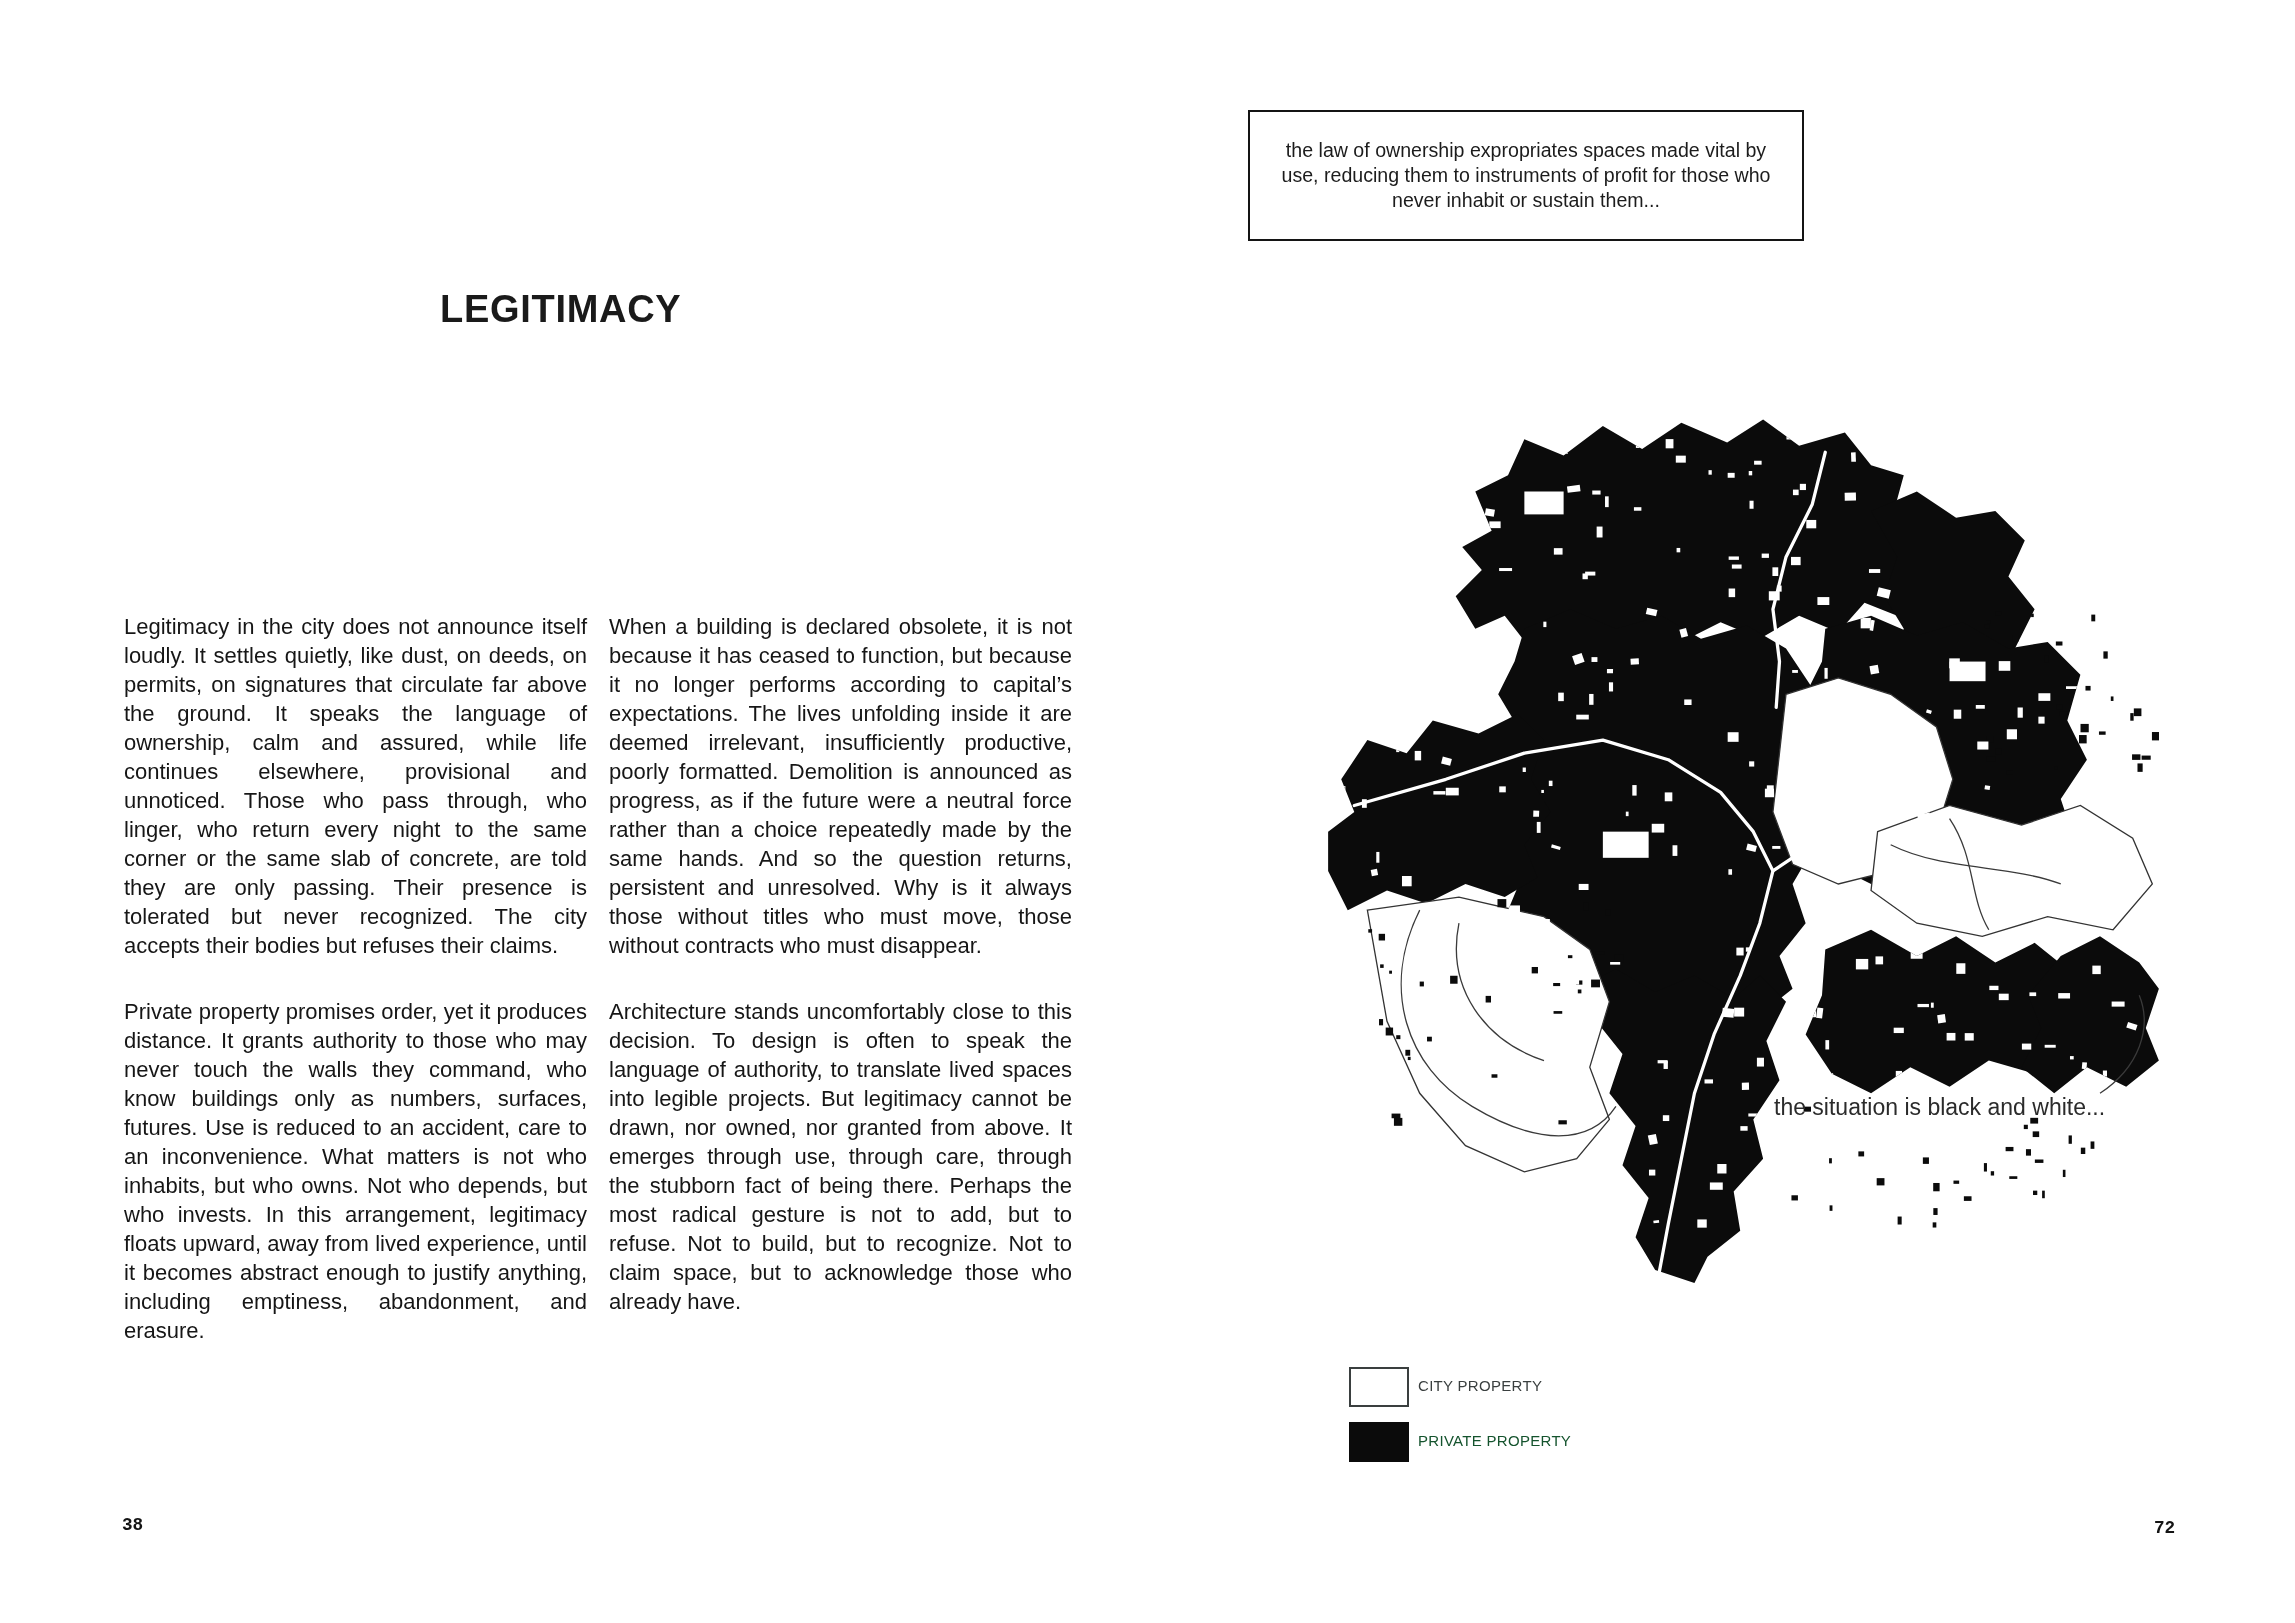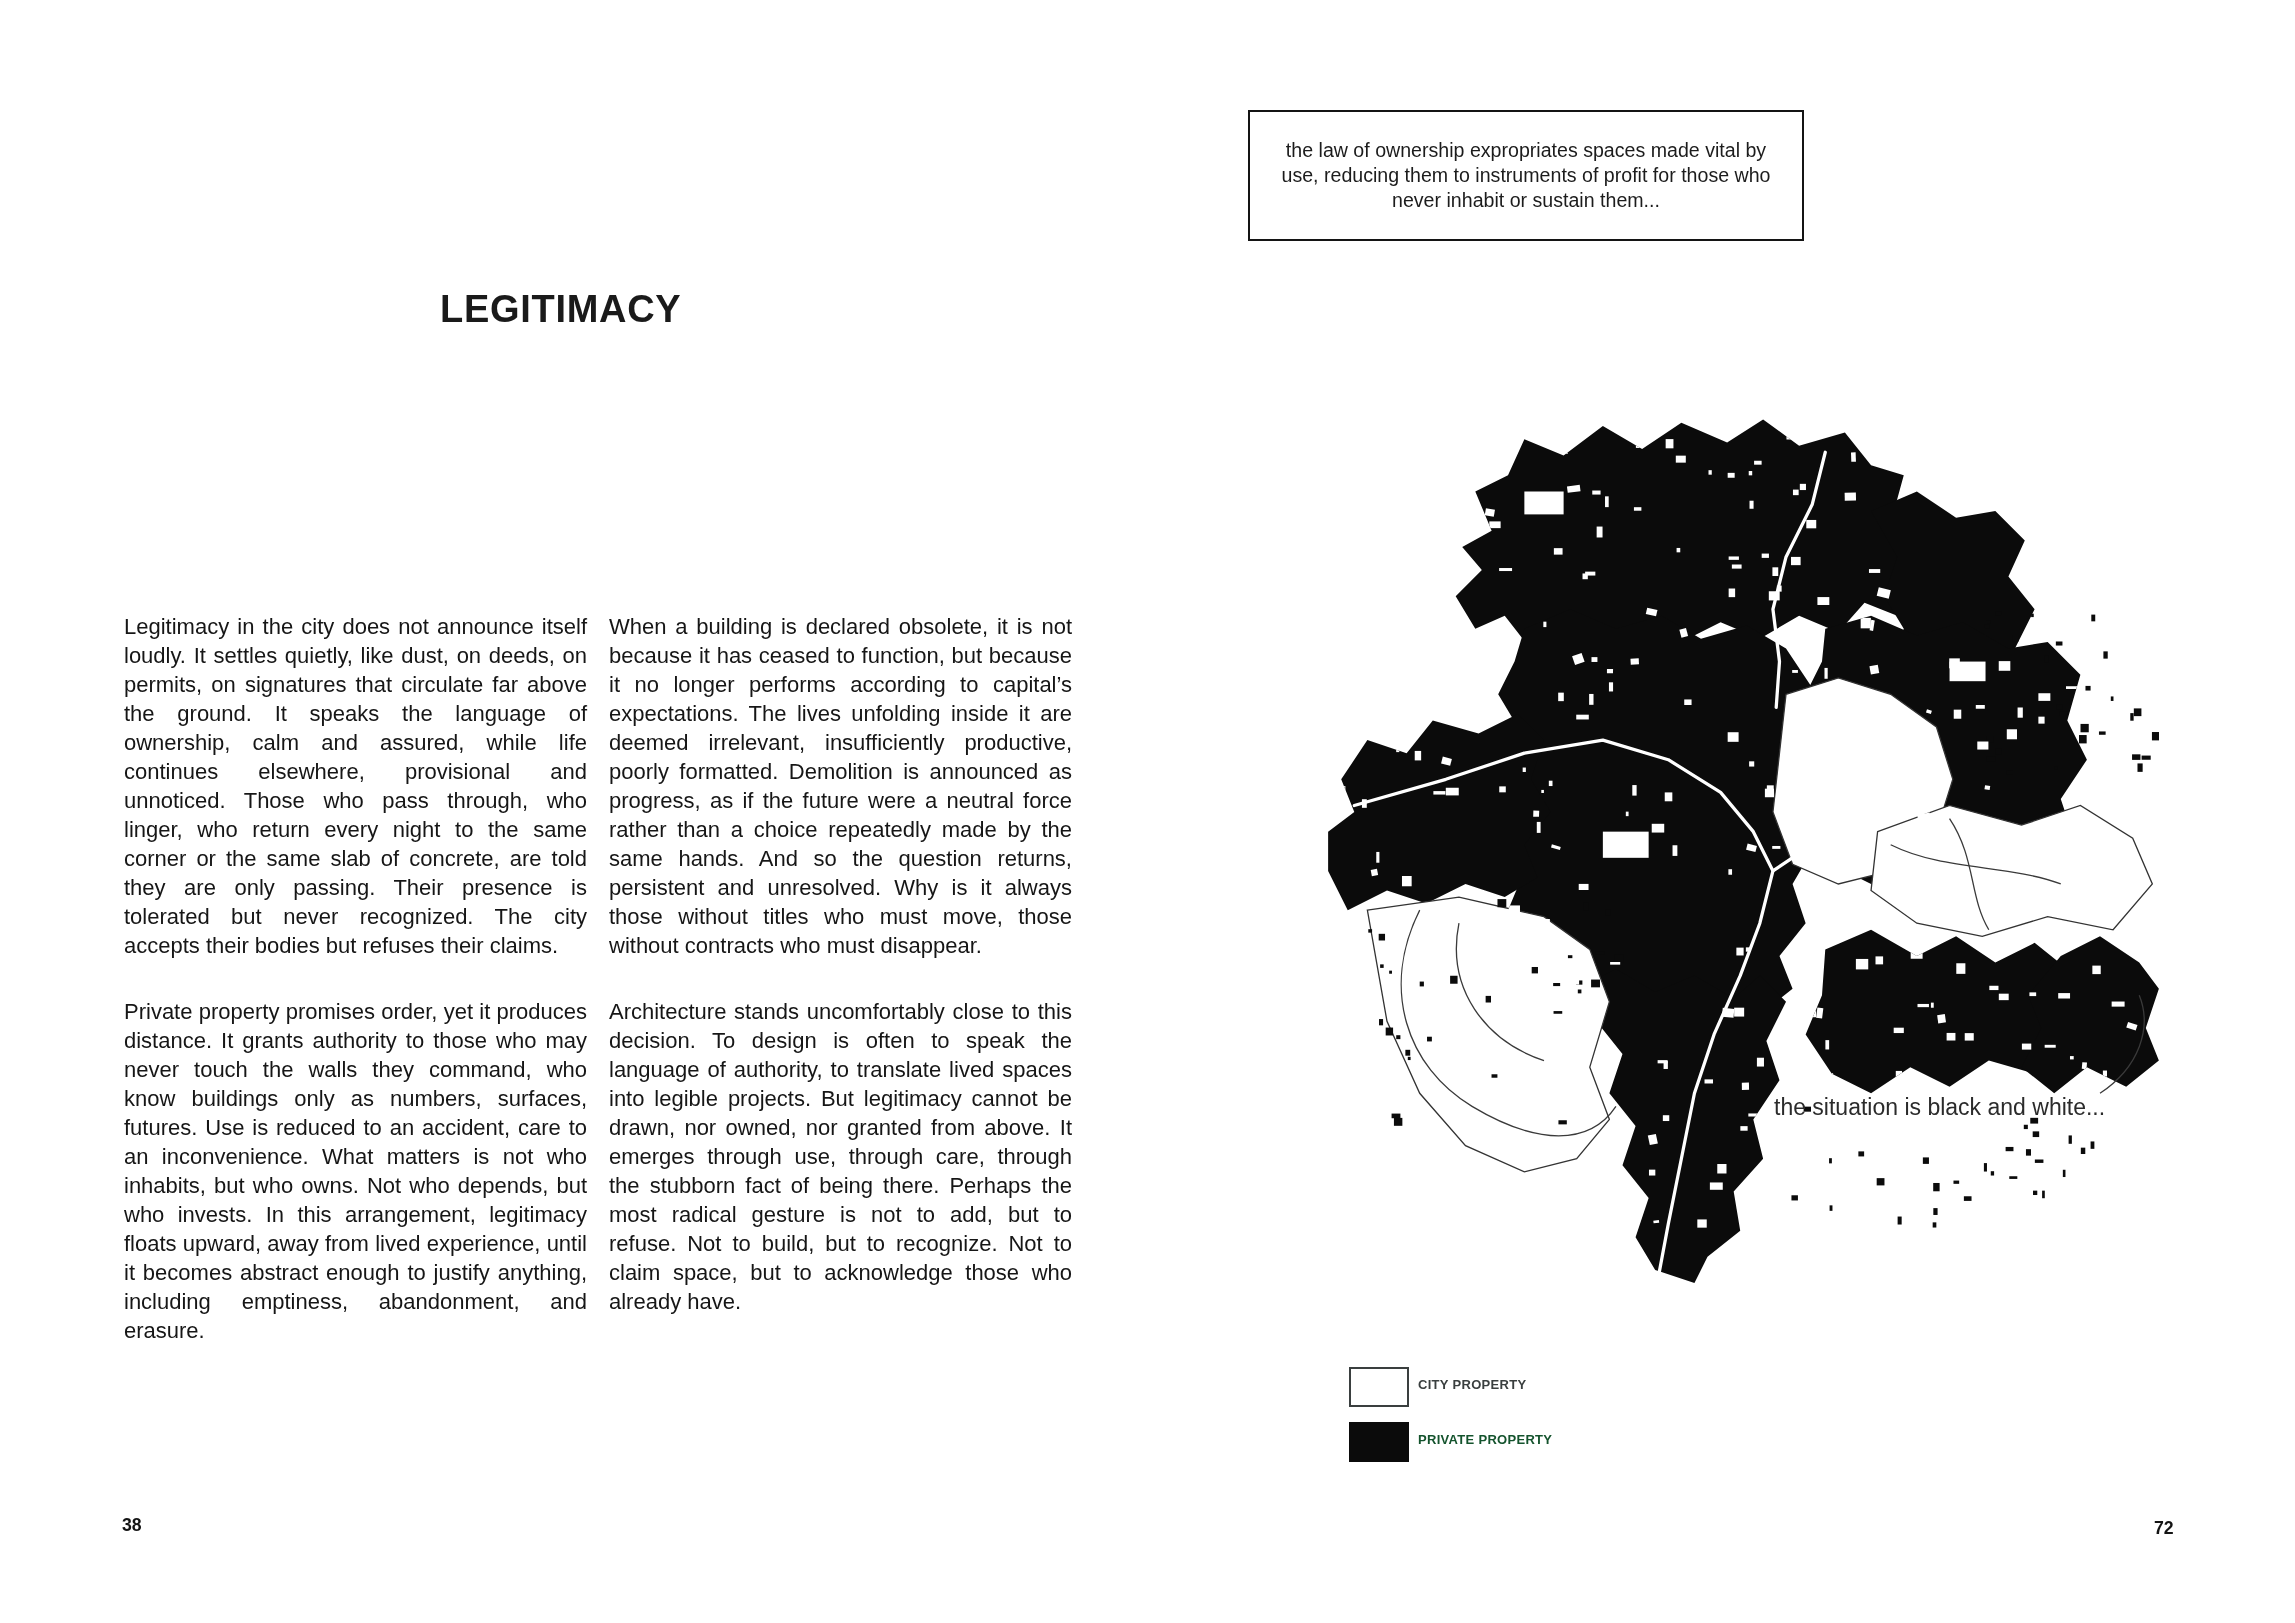--- a/index.html
+++ b/index.html
@@ -15,40 +15,40 @@
     font-size:38px;font-weight:700;letter-spacing:0.7px;color:#1a1a1a;
   }
   .text-col{top:612px;width:463px;}
   .col-1{left:124px;}
   .col-2{left:609px;}
   .text-col p{
     margin:0 0 37px 0;
     font-size:22px;line-height:29px;
     text-align:justify;text-justify:inter-word;
   }
-  .pagenum{font-size:17.7px;font-weight:700;color:#141414;}
+  .pagenum{font-size:17.7px;font-weight:700;color:#141414;font-family:Liberation Mono, monospace;}
   .pn-left{left:122px;top:1515px;}
   .pn-right{left:2154px;top:1518px;}
   
   .pull-quote{
     left:1248px;top:110px;width:556px;height:131px;
     border:2.6px solid #141414;box-sizing:border-box;
     display:flex;align-items:center;justify-content:center;
     padding:0 27.5px;text-align:center;
     font-size:19.6px;line-height:25px;color:#1c1c1c;
   }
   .map-wrap{left:1328px;top:413px;width:831px;height:870px;}
   .map-caption{
     left:1774px;top:1094px;
     font-size:23px;color:#2b2b2b;
   }
   .legend-swatch{width:60px;height:40px;box-sizing:border-box;}
   .sw-city{left:1349px;top:1367px;background:#ffffff;border:2px solid #3a3f3f;}
   .sw-private{left:1349px;top:1422px;background:#0b0b0b;}
-  .legend-label{font-size:13px;font-weight:700;letter-spacing:0.3px;}
+  .legend-label{font-size:15px;font-weight:400;letter-spacing:0.3px;}
   .lb-city{left:1418px;top:1377px;color:#3a3f3f;}
   .lb-private{left:1418px;top:1432px;color:#14532d;}
 </style>
 </head>
 <body>
 
 <div class="abs chapter-title">LEGITIMACY</div>
 
 <div class="abs text-col col-1">
   <p>Legitimacy in the city does not announce itself loudly. It settles quietly, like dust, on deeds, on permits, on signatures that circulate far above the ground. It speaks the language of ownership, calm and assured, while life continues elsewhere, provisional and unnoticed. Those who pass through, who linger, who return every night to the same corner or the same slab of concrete, are told they are only passing. Their presence is tolerated but never recognized. The city accepts their bodies but refuses their claims.</p>

